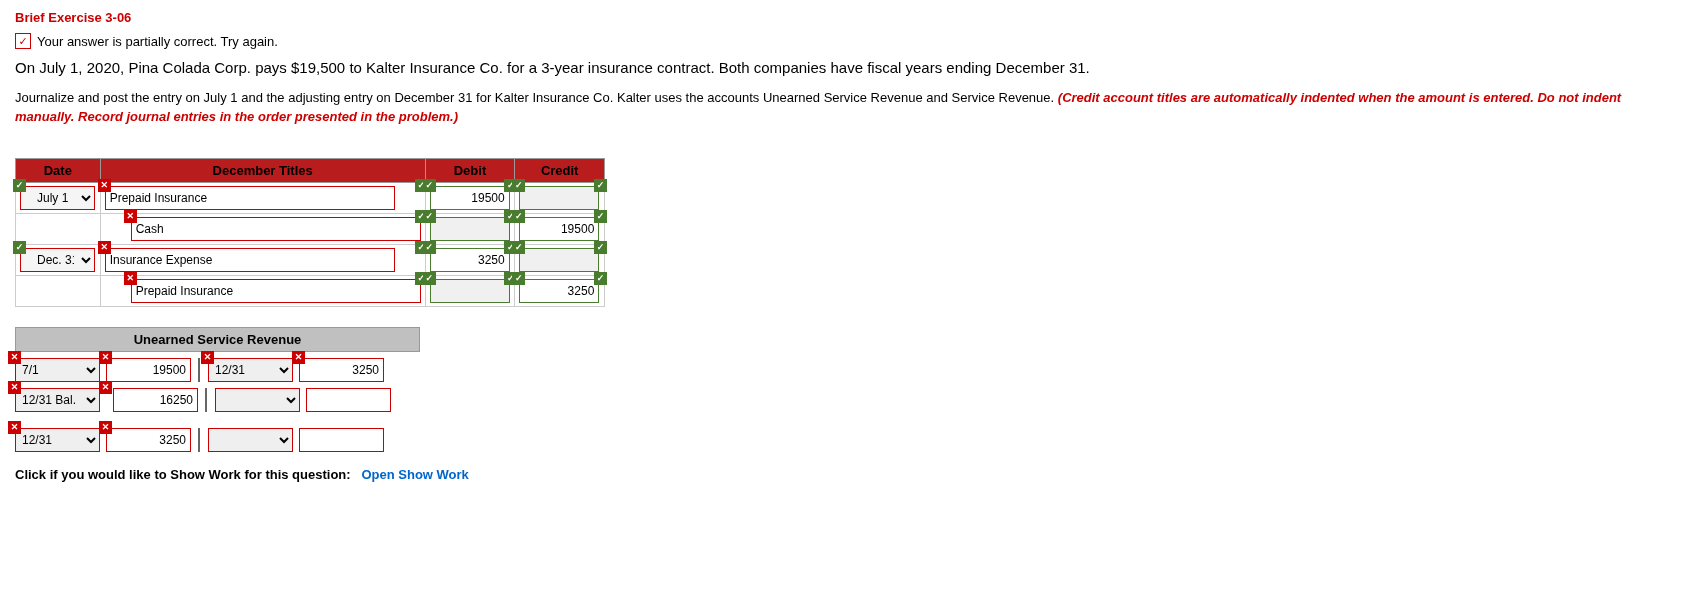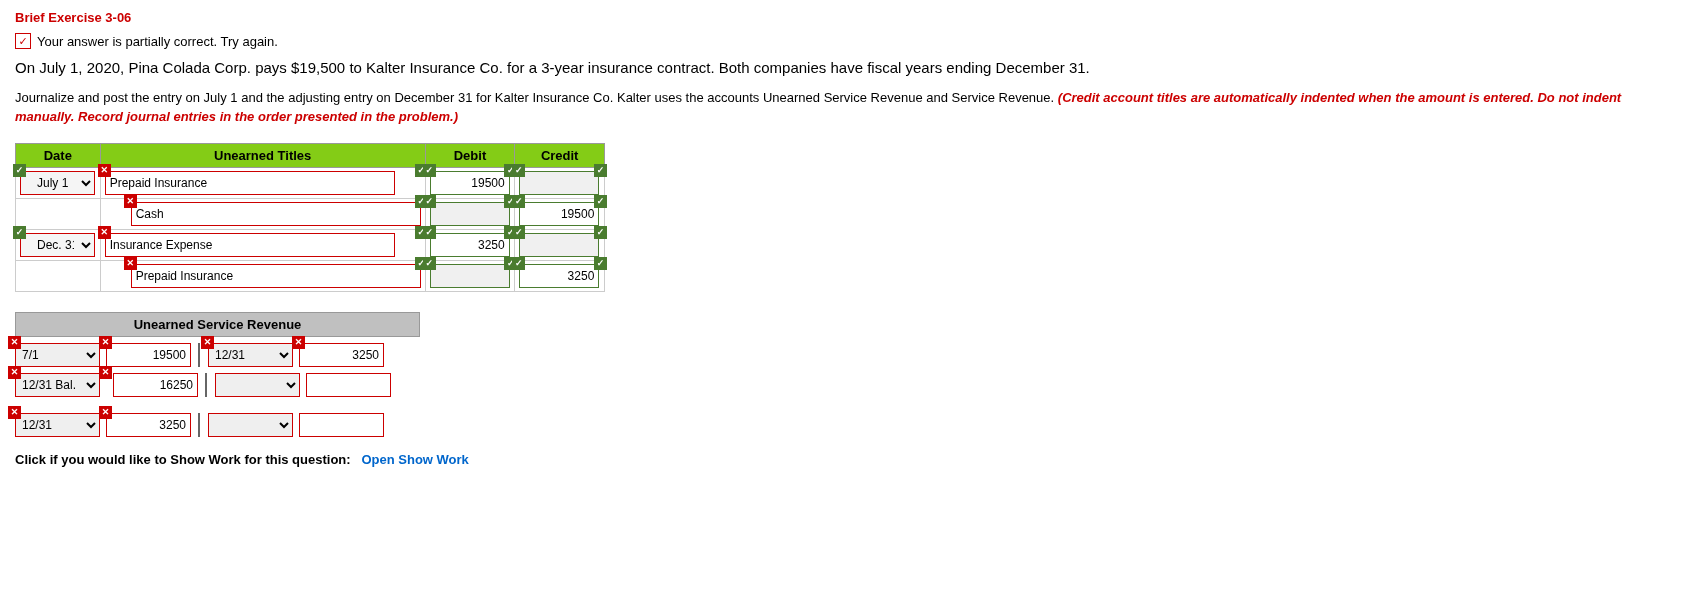--- a/index.html
+++ b/index.html
@@ -5,26 +5,26 @@
     * { box-sizing: border-box; margin: 0; padding: 0; }
     body { font-family: Arial, sans-serif; font-size: 13px; color: #000; background: #fff; padding: 10px 15px; }
     
     .exercise-title { color: #cc0000; font-weight: bold; font-size: 13px; margin-bottom: 8px; }
     
     .partial-correct { display: flex; align-items: center; gap: 6px; margin-bottom: 8px; }
     .checkbox-icon { width: 16px; height: 16px; border: 1px solid #cc0000; display: inline-flex; align-items: center; justify-content: center; color: #cc0000; font-size: 11px; }
     .partial-text { font-size: 13px; }
     
     .problem-text { font-size: 15px; line-height: 1.5; margin-bottom: 8px; }
-    .instructions { font-size: 13px; line-height: 1.5; margin-bottom: 16px; }
+    .instructions { font-size: 13px; line-height: 1.5; margin-bottom: 31px; }
     .instructions .italic-red { color: #cc0000; font-style: italic; font-weight: bold; }
     
     
     .journal-table { border-collapse: collapse; width: 590px; margin-bottom: 20px; }
-    .journal-table th { background: #84cc16; border: 1px solid #999; padding: 4px 8px; text-align: center; font-size: 13px; }
+    .journal-table th { background: #b91c1c; border: 1px solid #999; padding: 4px 8px; text-align: center; font-size: 13px; }
     .journal-table td { border: 1px solid #ccc; padding: 3px 4px; vertical-align: middle; }
     
     .date-cell { width: 90px; position: relative; }
     .account-cell { width: 310px; position: relative; }
     .debit-cell { width: 95px; position: relative; }
     .credit-cell { width: 95px; position: relative; }
     
     .field-wrap { position: relative; display: inline-block; width: 100%; }
     .x-badge { position: absolute; top: -7px; left: -7px; width: 13px; height: 13px; background: #cc0000; color: white; font-size: 9px; display: flex; align-items: center; justify-content: center; border-radius: 0; font-weight: bold; z-index: 10; cursor: pointer; }
     .check-badge { position: absolute; top: -7px; right: -7px; width: 13px; height: 13px; background: #4a7c2f; color: white; font-size: 9px; display: flex; align-items: center; justify-content: center; border-radius: 0; font-weight: bold; z-index: 10; }
@@ -73,21 +73,21 @@
 
 <p class="instructions">
   <span>Journalize and post the entry on July 1 and the adjusting entry on December 31 for Kalter Insurance Co. Kalter uses the accounts Unearned Service Revenue and Service Revenue.</span>
   <span class="italic-red">(Credit account titles are automatically indented when the amount is entered. Do not indent manually. Record journal entries in the order presented in the problem.)</span>
 </p>
 
 <table class="journal-table">
   <thead>
     <tr>
       <th class="date-cell">Date</th>
-      <th class="account-cell">Unearned Titles</th>
+      <th class="account-cell">December Titles</th>
       <th class="debit-cell">Debit</th>
       <th class="credit-cell">Credit</th>
     </tr>
   </thead>
   <tbody>
 
     <tr>
       <td class="date-cell">
         <div style="position:relative; display:inline-block;">
           <div class="outer-check">✓</div>

